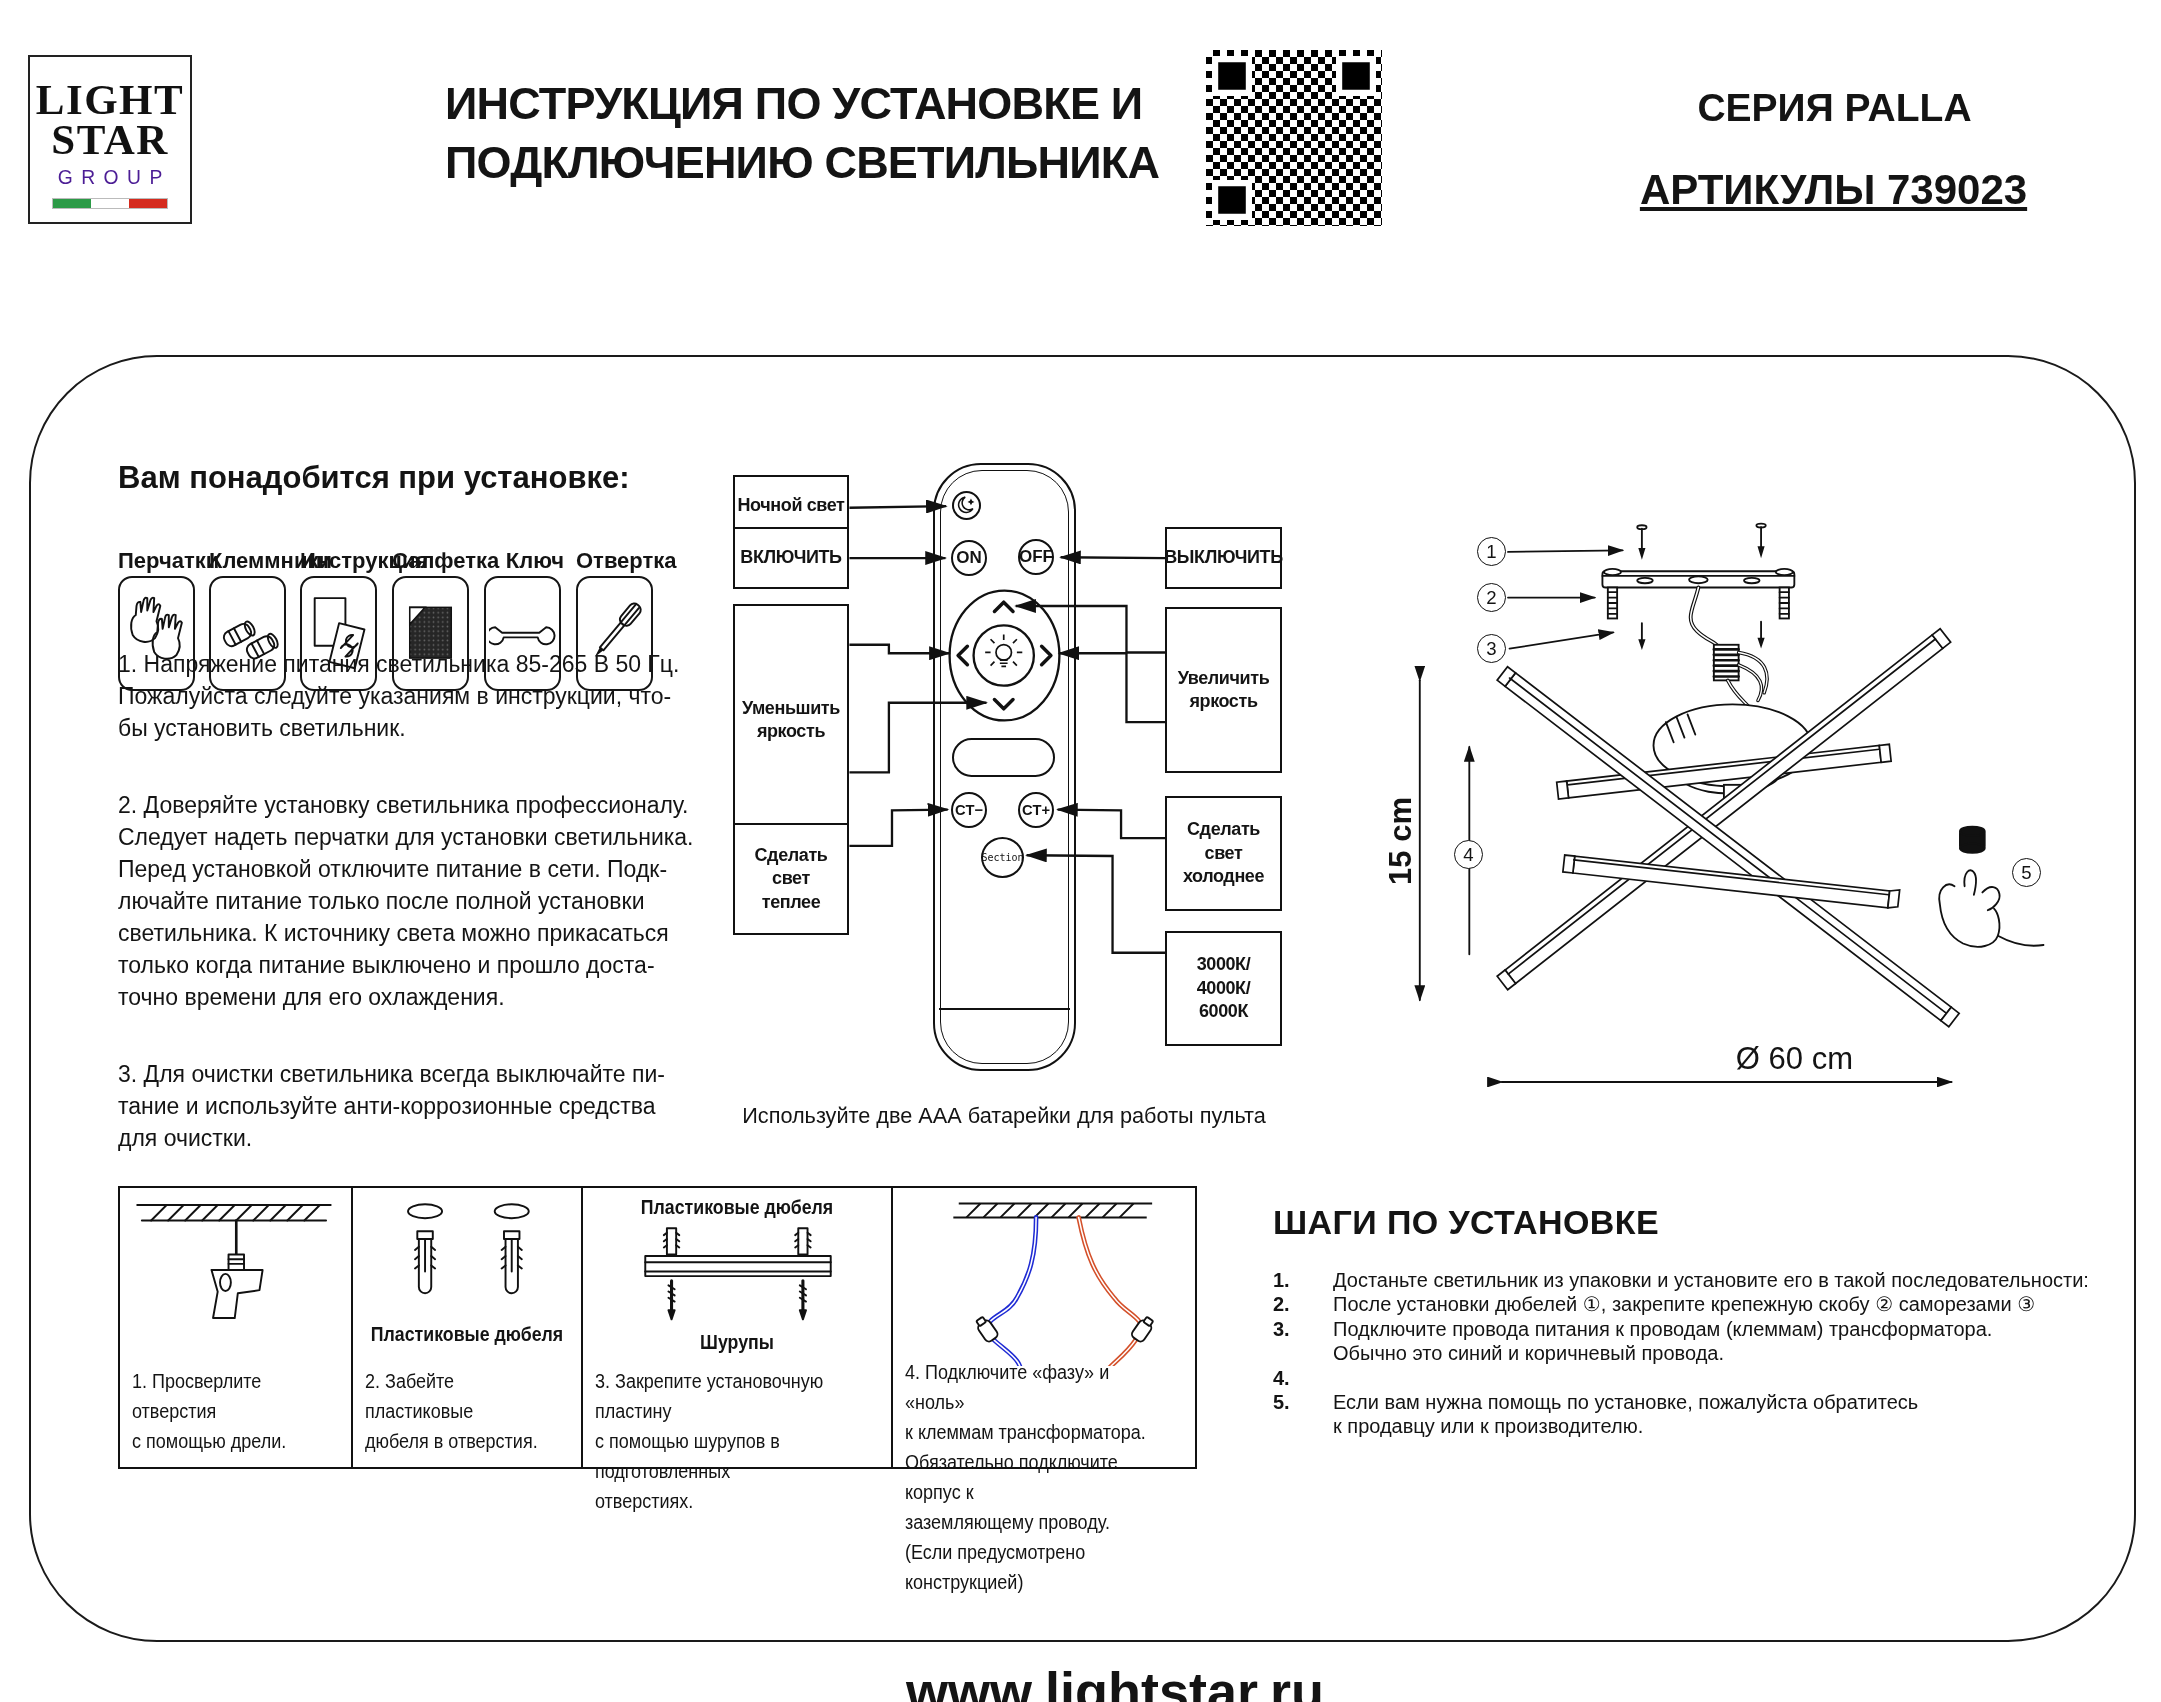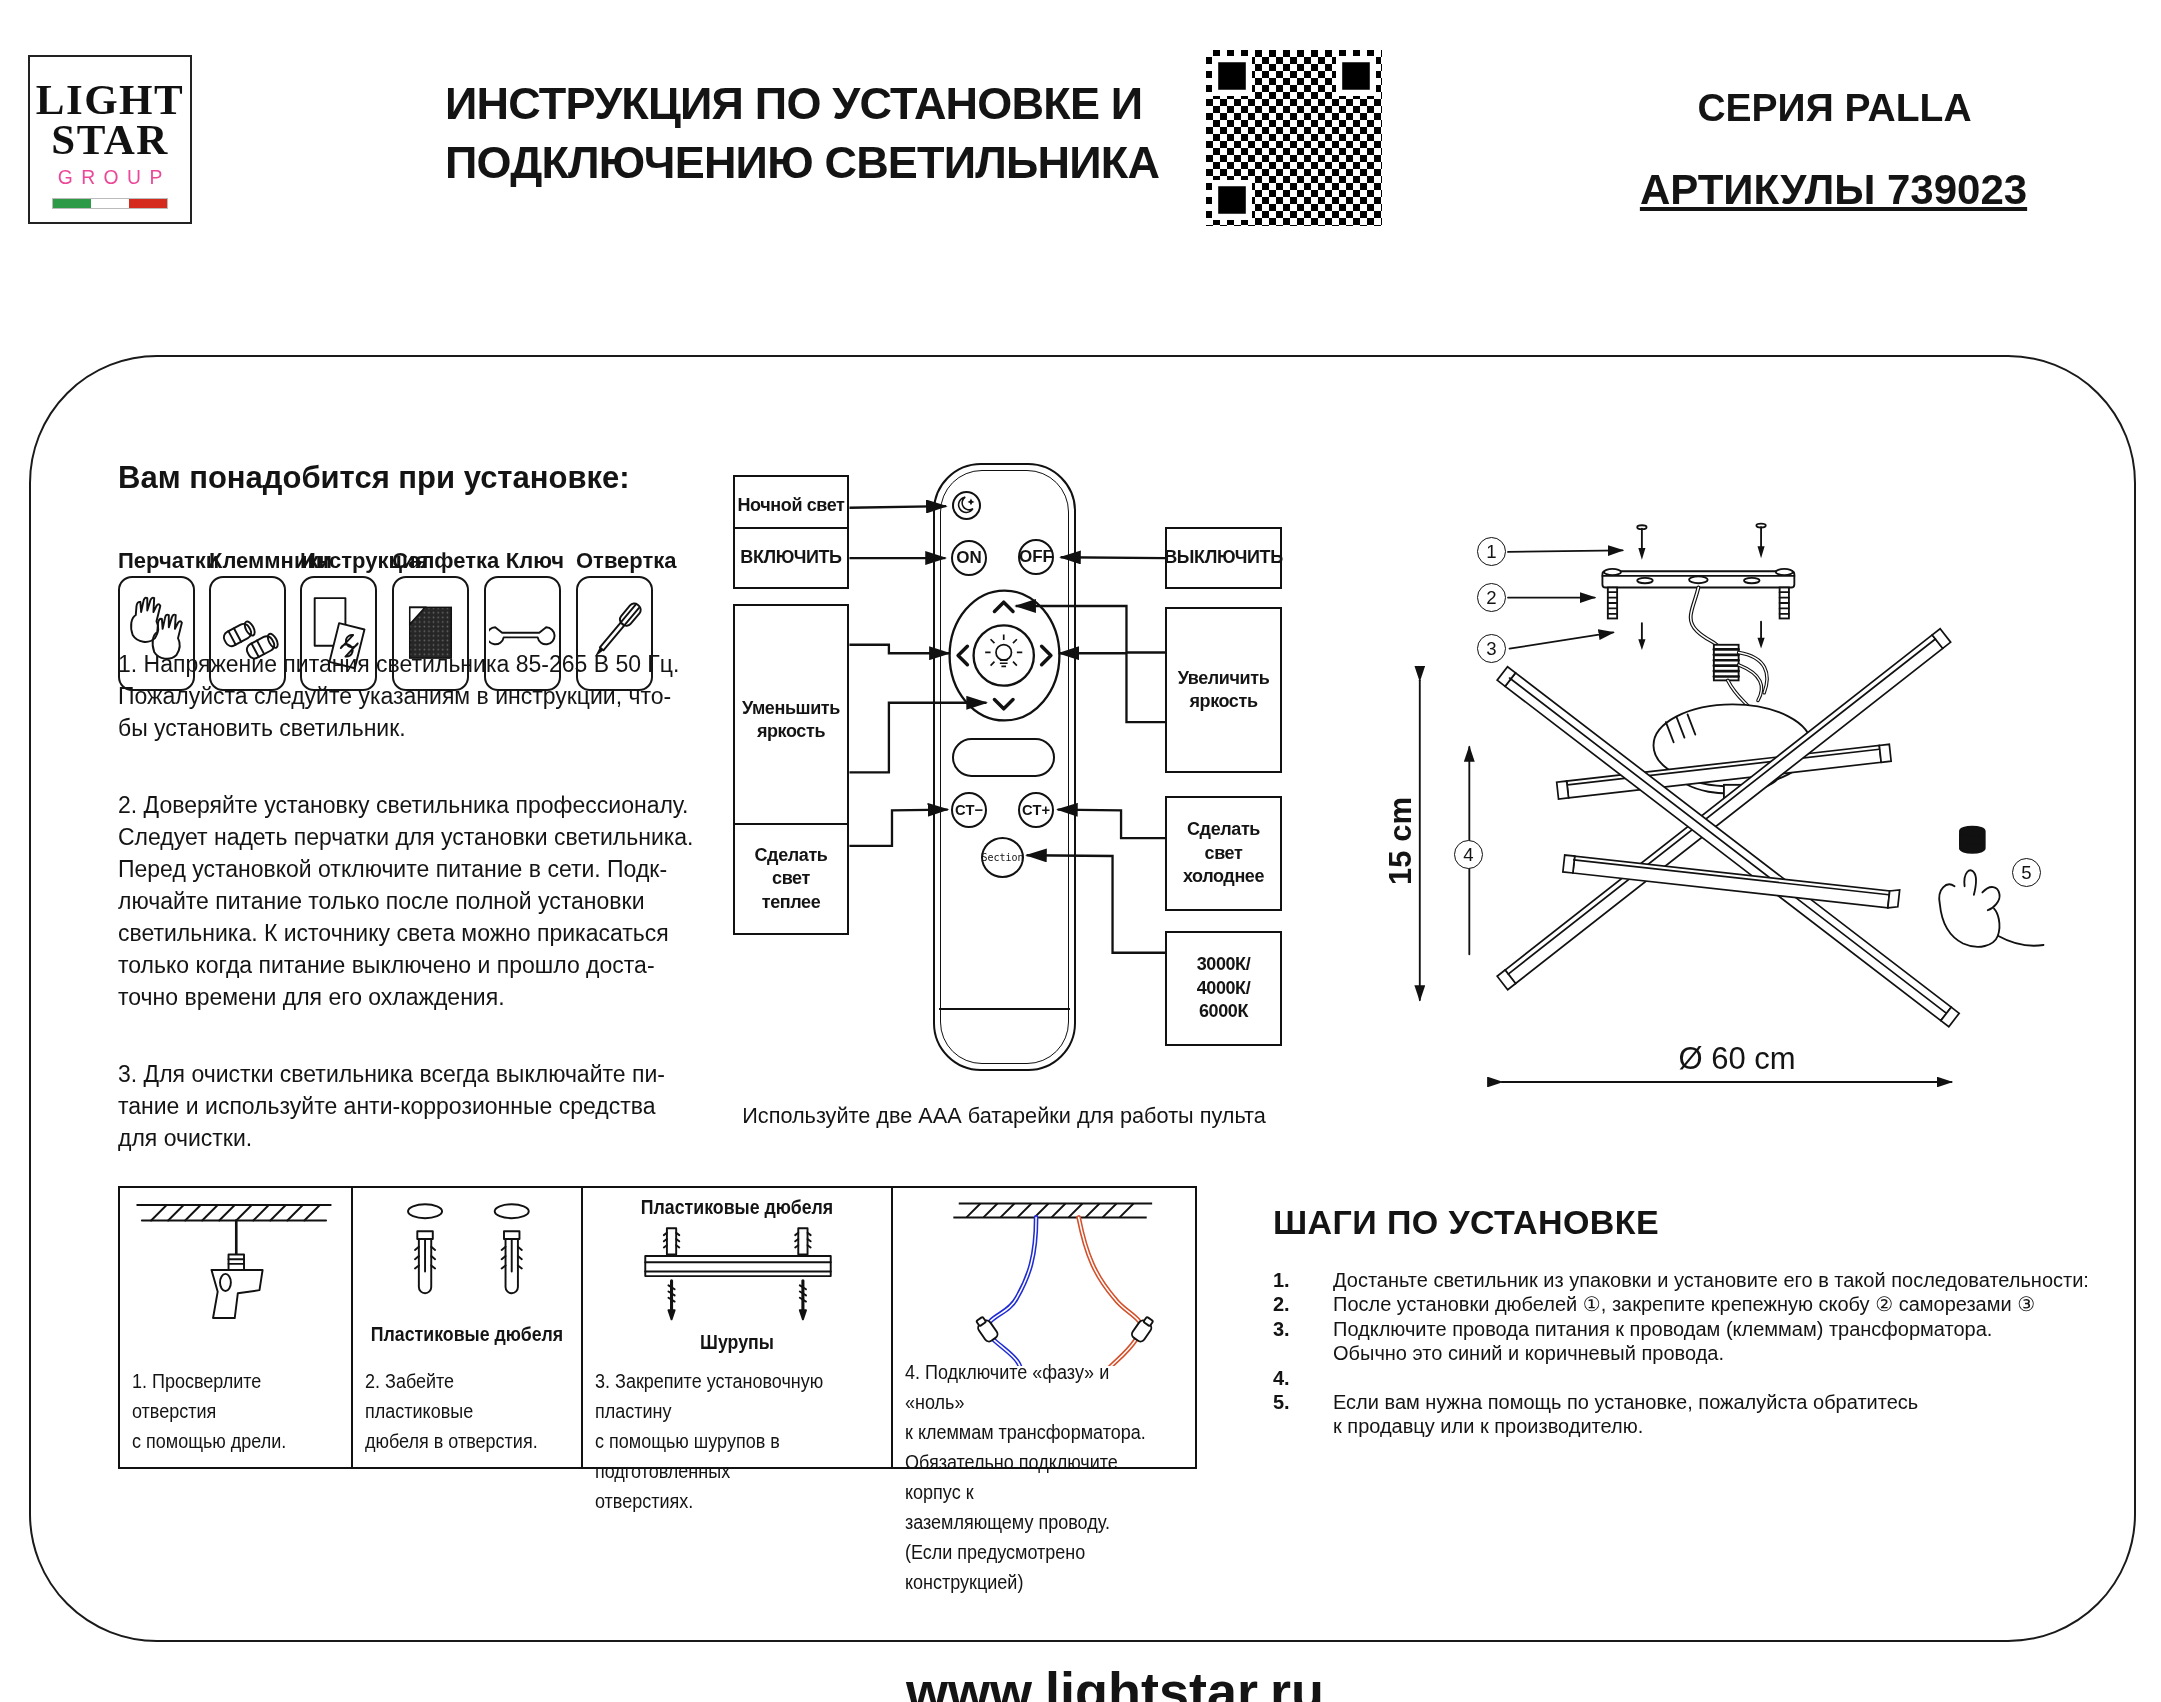--- a/index.html
+++ b/index.html
@@ -5,21 +5,21 @@
   html,body{margin:0;padding:0;background:#fff;}
   .sheet{position:relative;width:2161px;height:1703px;background:#fff;color:#141414;
          font-family:"Liberation Sans",sans-serif;overflow:hidden;margin-top:41px;}
   .abs{position:absolute;}
   .pre{white-space:pre-line;}
   svg{display:block;}
   
   .logo-box{left:28px;top:14px;width:164px;height:169px;border:2.3px solid #222;
             display:flex;flex-direction:column;align-items:center;justify-content:flex-start;padding-top:23px;box-sizing:border-box;}
   .logo-word{font-family:"Liberation Serif",serif;font-weight:bold;font-size:43px;line-height:.92;letter-spacing:1.5px;color:#111;}
-  .logo-group{font-size:19.3px;letter-spacing:8.5px;margin-top:7.7px;color:#ec4899;margin-left:8.5px;}
+  .logo-group{font-size:19.3px;letter-spacing:8.5px;margin-top:7.7px;color:#4c1d95;margin-left:8.5px;}
   .flag{margin-top:9.3px;width:116px;height:10.8px;display:flex;border:0.8px solid #bbb;box-sizing:border-box;}
   .flag span{flex:1;}
   .doc-title{left:445px;top:32.5px;width:766px;font-size:45px;font-weight:bold;line-height:1.32;letter-spacing:-0.8px;}
   .qr{left:1206px;top:9.3px;width:176px;height:176px;
       background-image:linear-gradient(45deg,#000 25%,transparent 25%,transparent 75%,#000 75%),
                        linear-gradient(45deg,#000 25%,#fff 25%,#fff 75%,#000 75%);
       background-size:14px 14px;background-position:0 0,7px 7px;}
   .finder{position:absolute;width:40px;height:40px;background:#000;box-shadow:inset 0 0 0 6.2px #fff,inset 0 0 0 15.5px #000;}
   .series{left:1641px;top:45px;width:387px;font-size:39px;font-weight:bold;text-align:center;}
   .article{left:1617px;top:125px;width:433px;font-size:42px;font-weight:bold;text-align:center;text-decoration:underline;}
@@ -41,21 +41,21 @@
   .rbtn{border:2.3px solid #111;border-radius:50%;background:#fff;display:flex;align-items:center;justify-content:center;
         font-weight:bold;box-sizing:border-box;}
   .rlabel{border:2.3px solid #111;background:#fff;display:flex;align-items:center;justify-content:center;
           text-align:center;font-size:18px;font-weight:bold;line-height:1.3;letter-spacing:-0.4px;box-sizing:border-box;}
   .battery-note{left:733px;top:1062px;width:542px;text-align:center;font-size:21.7px;}
   
   .callout{width:29px;height:29px;border:1.9px solid #111;border-radius:50%;background:#fff;
            display:flex;align-items:center;justify-content:center;font-size:18.6px;box-sizing:border-box;}
   .dim15{left:1316px;top:782px;width:170px;text-align:center;font-size:31px;font-weight:bold;
          transform:rotate(-90deg);}
-  .dim60{left:1621px;top:1000px;width:232px;text-align:center;font-size:31px;}
+  .dim60{left:1621px;top:1000px;width:232px;text-align:right;font-size:31px;}
   
   .strip{left:118px;top:1145px;width:1079px;height:283px;border:2.3px solid #111;display:flex;box-sizing:border-box;}
   .panel{position:relative;height:100%;box-sizing:border-box;}
   .panel+.panel{border-left:2.3px solid #111;}
   .p-caption{position:absolute;left:12.4px;top:178px;right:7.7px;font-size:20px;line-height:1.5;
              transform:scaleX(.9);transform-origin:0 0;}
   .p-label{position:absolute;font-size:19.3px;font-weight:bold;text-align:center;transform:scaleX(.92);transform-origin:50% 0;}
   
   .steps-heading{left:1273px;top:1162px;font-size:34px;font-weight:bold;letter-spacing:0.4px;}
   .steps{left:1273px;top:1227px;width:844px;font-size:20px;line-height:24.4px;}

